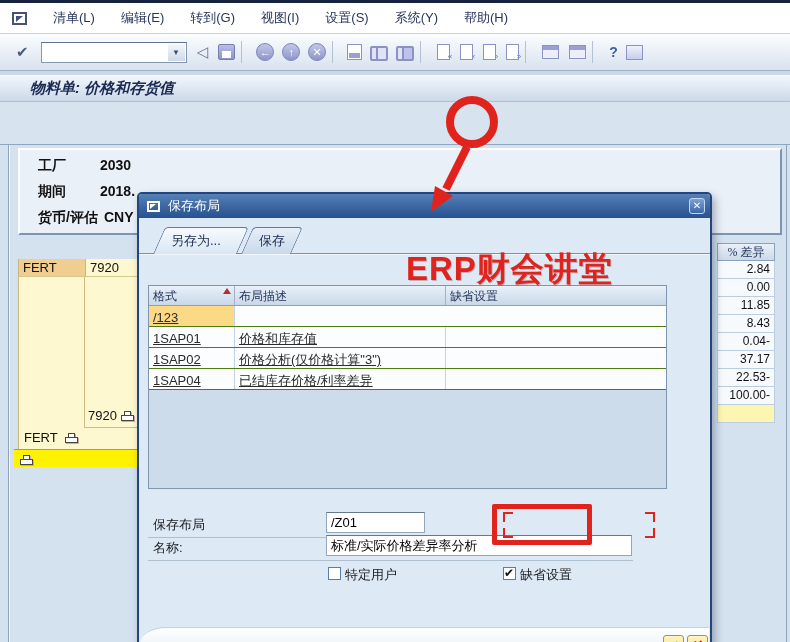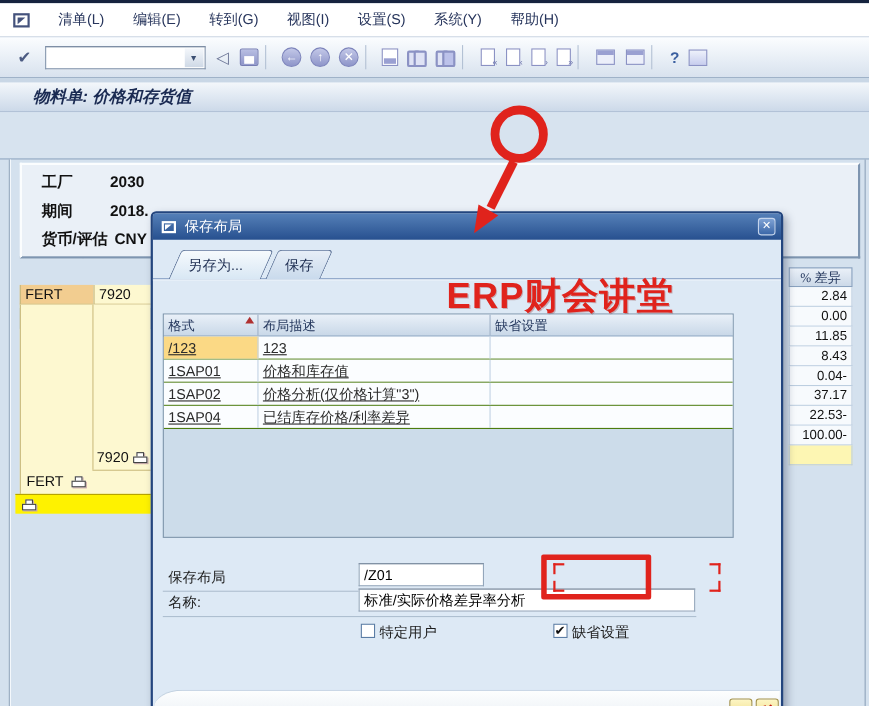--- a/index.html
+++ b/index.html
@@ -342,42 +342,41 @@
     <div class="dhead">
       <div class="dc c1">
         <span>格式</span>
         <span class="tri-red" style="right:3px;top:2px"></span>
       </div>
       <div class="dc c2">布局描述</div>
       <div class="dc c3">缺省设置</div>
     </div>
     <div class="drow">
       <div class="dc c1 hl"><span class="dlink">/123</span></div>
-      <div class="dc c2"><span class="dlink">123</span></div>
       <div class="dc c3"></div>
     </div>
     <div class="drow">
       <div class="dc c1"><span class="dlink">1SAP01</span></div>
       <div class="dc c2"><span class="dlink">价格和库存值</span></div>
       <div class="dc c3"></div>
     </div>
     <div class="drow">
       <div class="dc c1"><span class="dlink">1SAP02</span></div>
       <div class="dc c2"><span class="dlink">价格分析(仅价格计算"3")</span></div>
       <div class="dc c3"></div>
     </div>
     <div class="drow">
       <div class="dc c1"><span class="dlink">1SAP04</span></div>
       <div class="dc c2"><span class="dlink">已结库存价格/利率差异</span></div>
       <div class="dc c3"></div>
     </div>
   </div>
 
   <span class="dfield-label" style="left:14px;top:322px">保存布局</span>
-  <input class="dinput" style="left: 187px; top: 318px; width: 114px;" value="/Z01">
+  <input class="dinput" style="left: 187px; top: 318px; width: 99px;" value="/Z01">
   <div class="dunderline" style="left:9px;top:343px;width:278px"></div>
 
   <span class="dfield-label" style="left:14px;top:345px">名称:</span>
   <input class="dinput" style="left: 187px; top: 341px; width: 306px;" value="标准/实际价格差异率分析">
   <div class="dunderline" style="left:9px;top:366px;width:485px"></div>
 
   <span class="cb" style="left:189px;top:373px"></span>
   <span class="cb-label" style="left:206px;top:372px">特定用户</span>
   <span class="cb checked" style="left:364px;top:373px"></span>
   <span class="cb-label" style="left:381px;top:372px">缺省设置</span>

